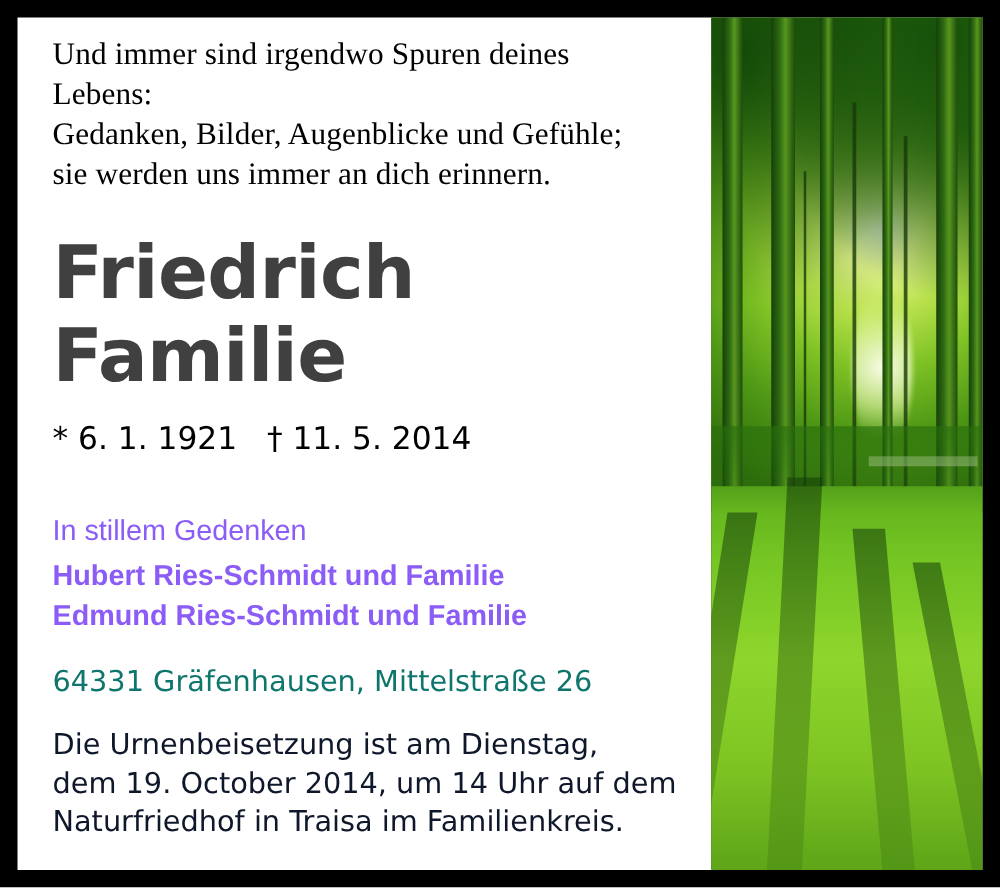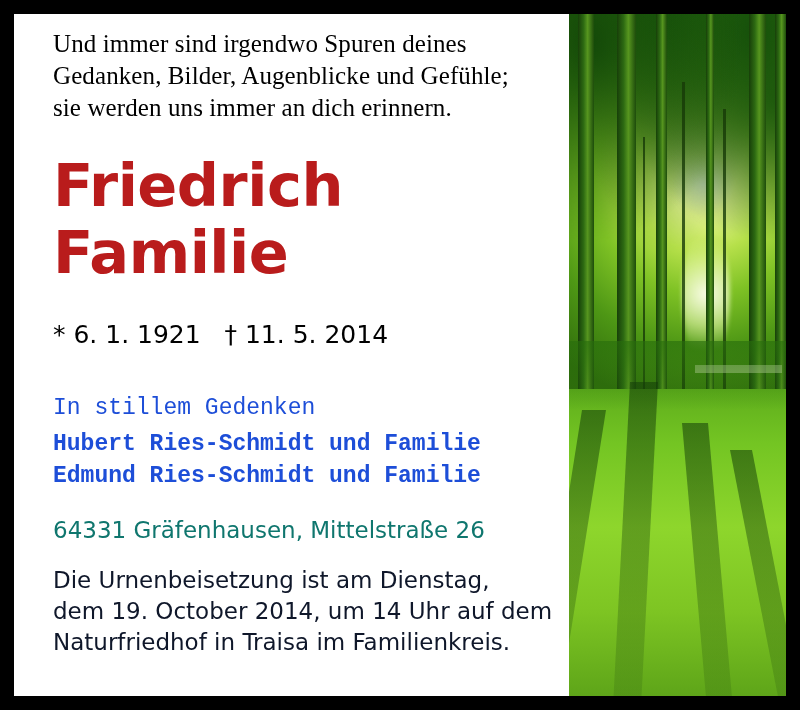--- a/index.html
+++ b/index.html
@@ -24,21 +24,21 @@
     width: 100%;
     height: 100%;
     background: #ffffff;
     box-sizing: border-box;
     display: flex;
     flex-direction: row;
   }
   .text-col {
     flex: 0 0 555px;
     box-sizing: border-box;
-    padding: 14px 0 0 39px;
+    padding: 14px 0 0 28px;
     display: flex;
     flex-direction: column;
   }
   .image-col {
     position: relative;
     flex: 1 1 auto;
     overflow: hidden;
     background: #2b5a10;
   }
 
@@ -53,41 +53,41 @@
   .verse .ln { display: block; white-space: nowrap; }
 
   
   .name-block {
     margin-top: 32px;
     font-family: "DejaVu Sans", sans-serif;
     font-weight: bold;
     font-size: 59px;
     line-height: 1.0;
     letter-spacing: -0.5px;
-    color: #b91c1c;
+    color: #404040;
   }
   .name-block .nline { display: block; }
   .name-block .nline + .nline { margin-top: 8px; }
 
   
   .dates {
-    margin-top: 38px;
+    margin-top: 22px;
     font-family: "DejaVu Sans", sans-serif;
     font-size: 25px;
     color: #000;
     white-space: pre;
   }
 
   
   .memorial {
     margin-top: 44px;
-    font-family: Liberation Mono, monospace;
+    font-family: Liberation Sans, sans-serif;
     font-size: 23px;
     line-height: 1.32;
-    color: #1d4ed8;
+    color: #8b5cf6;
   }
   .memorial .intro { display: block; }
   .memorial .family {
     display: block;
     font-weight: bold;
     margin-top: 6px;
   }
   .memorial .family + .family { margin-top: 1px; }
 
   .address {
@@ -184,20 +184,21 @@
 </head>
 <body>
 
 <div class="obituary">
   <div class="inner">
 
     <div class="text-col">
 
       <div class="verse">
         <span class="ln">Und immer sind irgendwo Spuren deines</span>
+        <span class="ln">Lebens:</span>
         <span class="ln">Gedanken, Bilder, Augenblicke und Gefühle;</span>
         <span class="ln">sie werden uns immer an dich erinnern.</span>
       </div>
 
       <div class="name-block">
         <span class="nline">Friedrich</span>
         <span class="nline">Familie</span>
       </div>
 
       <div class="dates">* 6. 1. 1921   † 11. 5. 2014</div>

